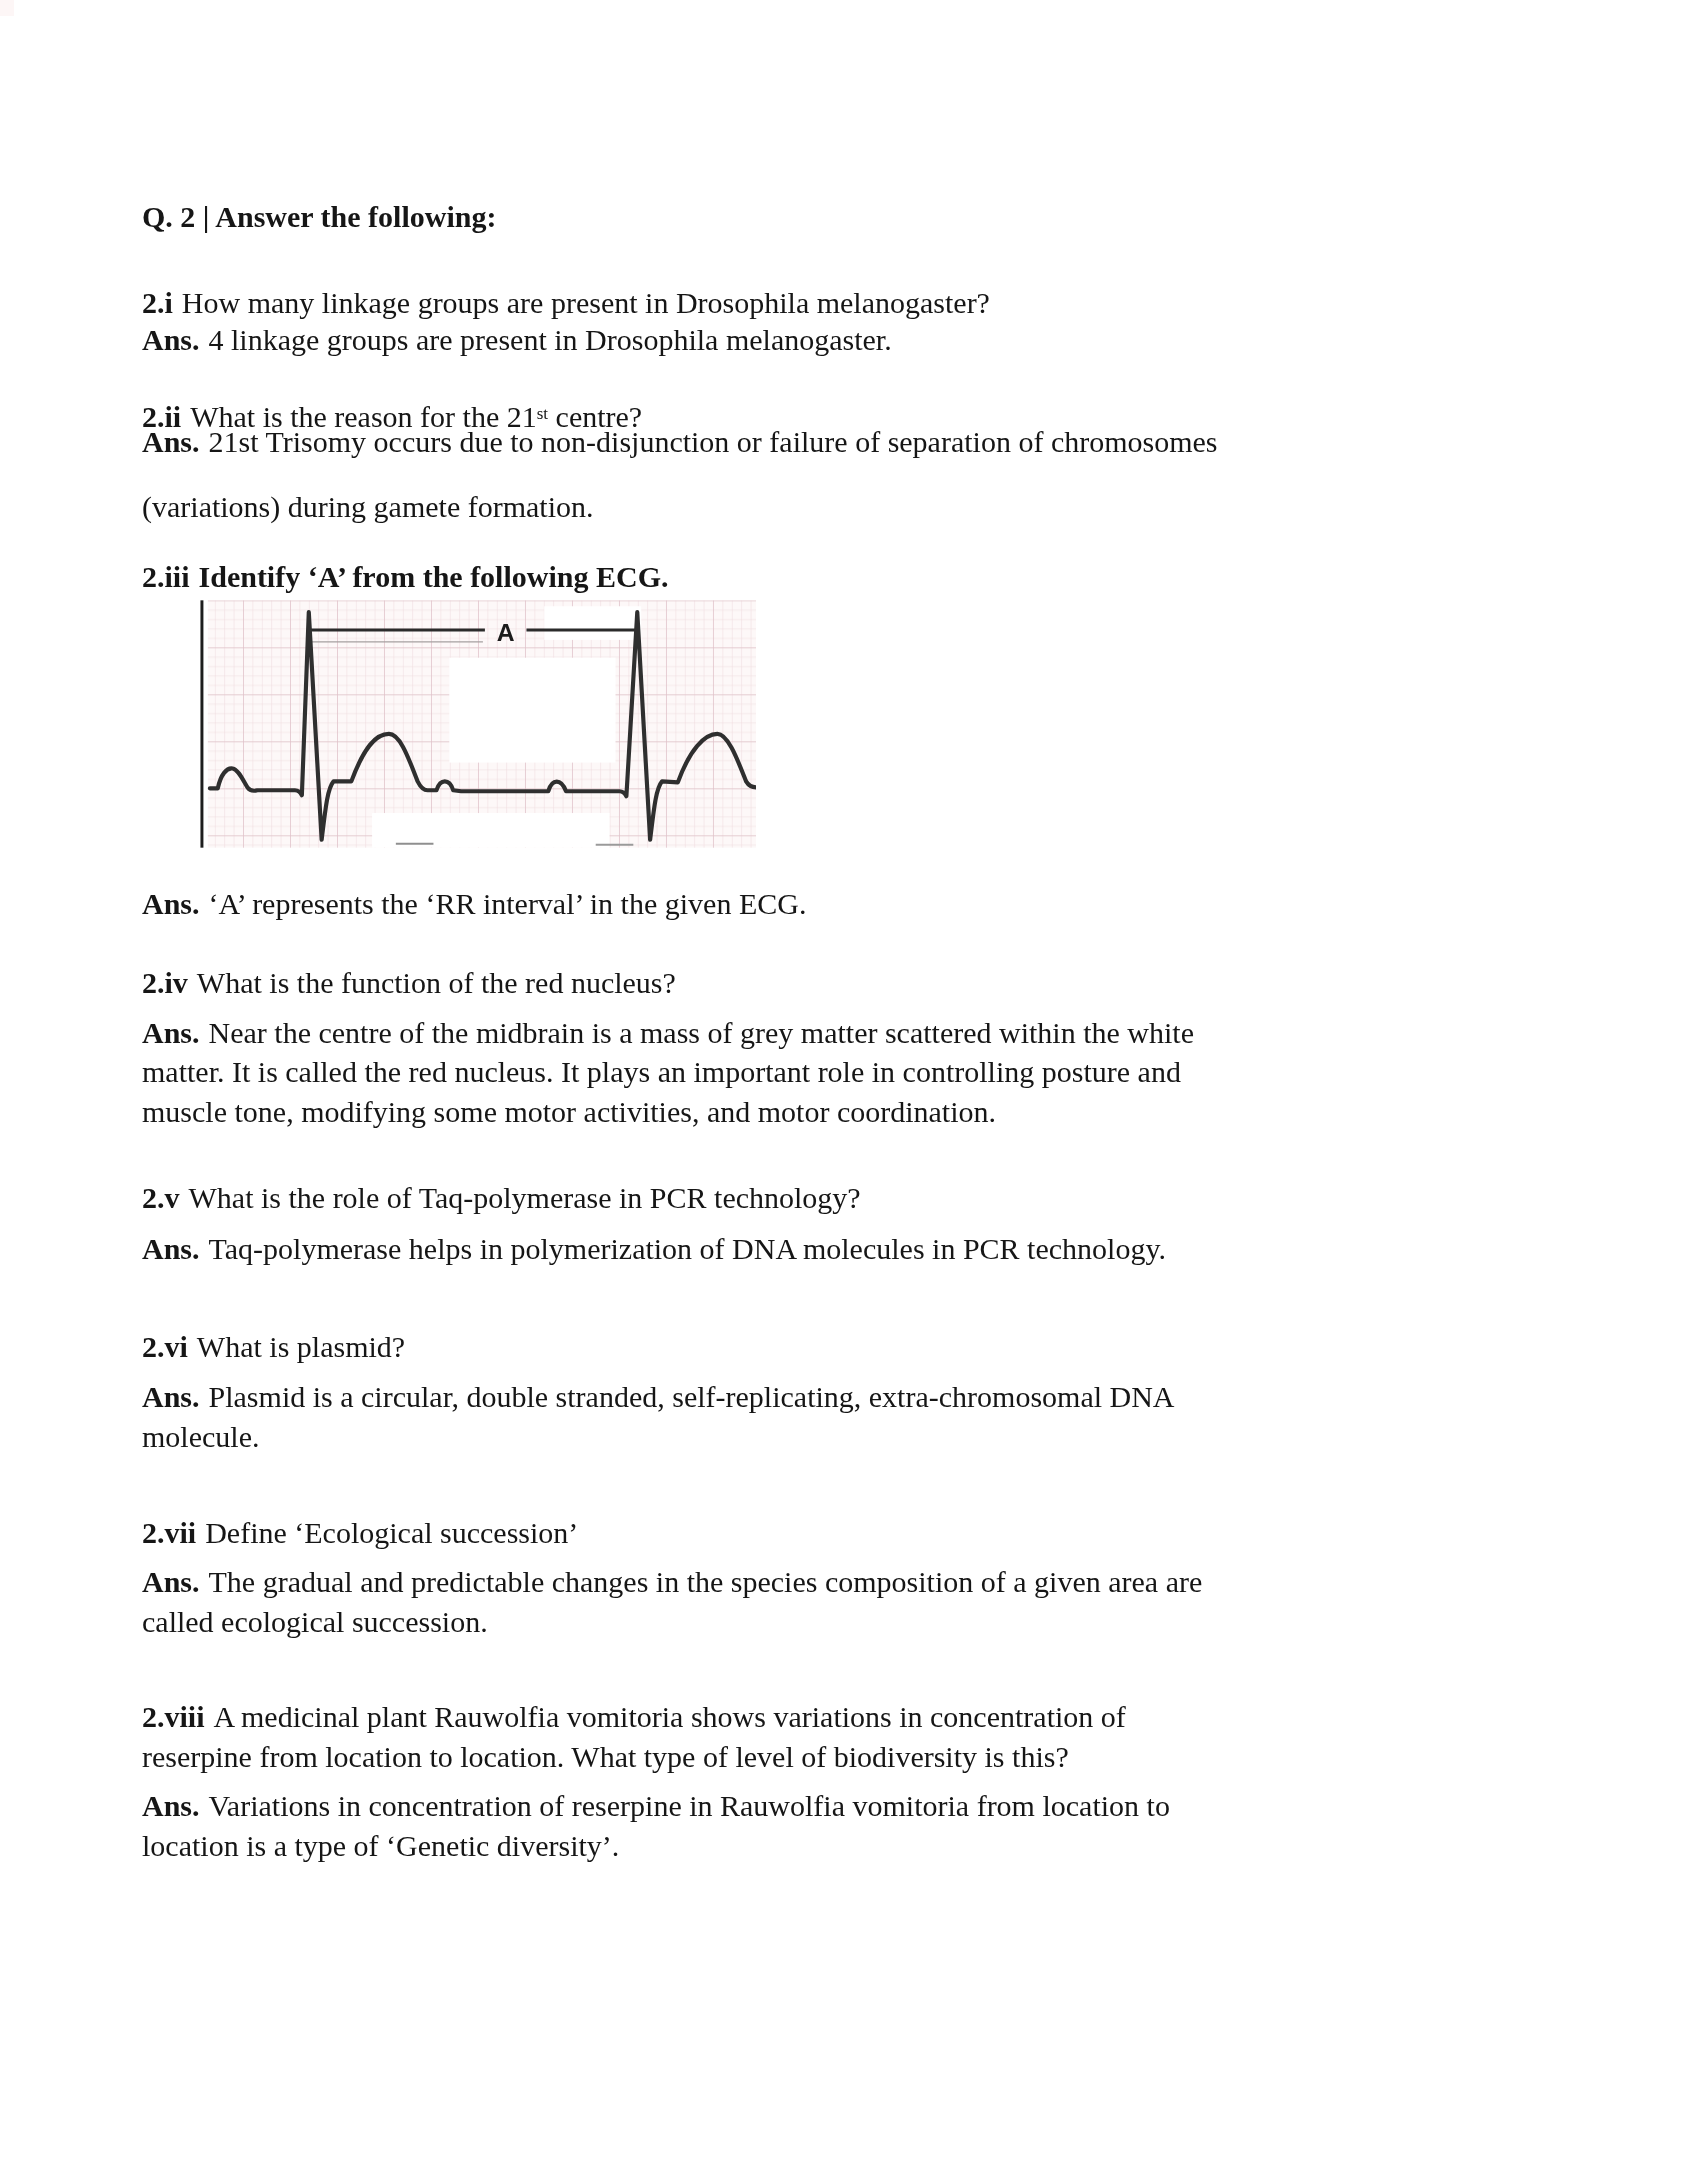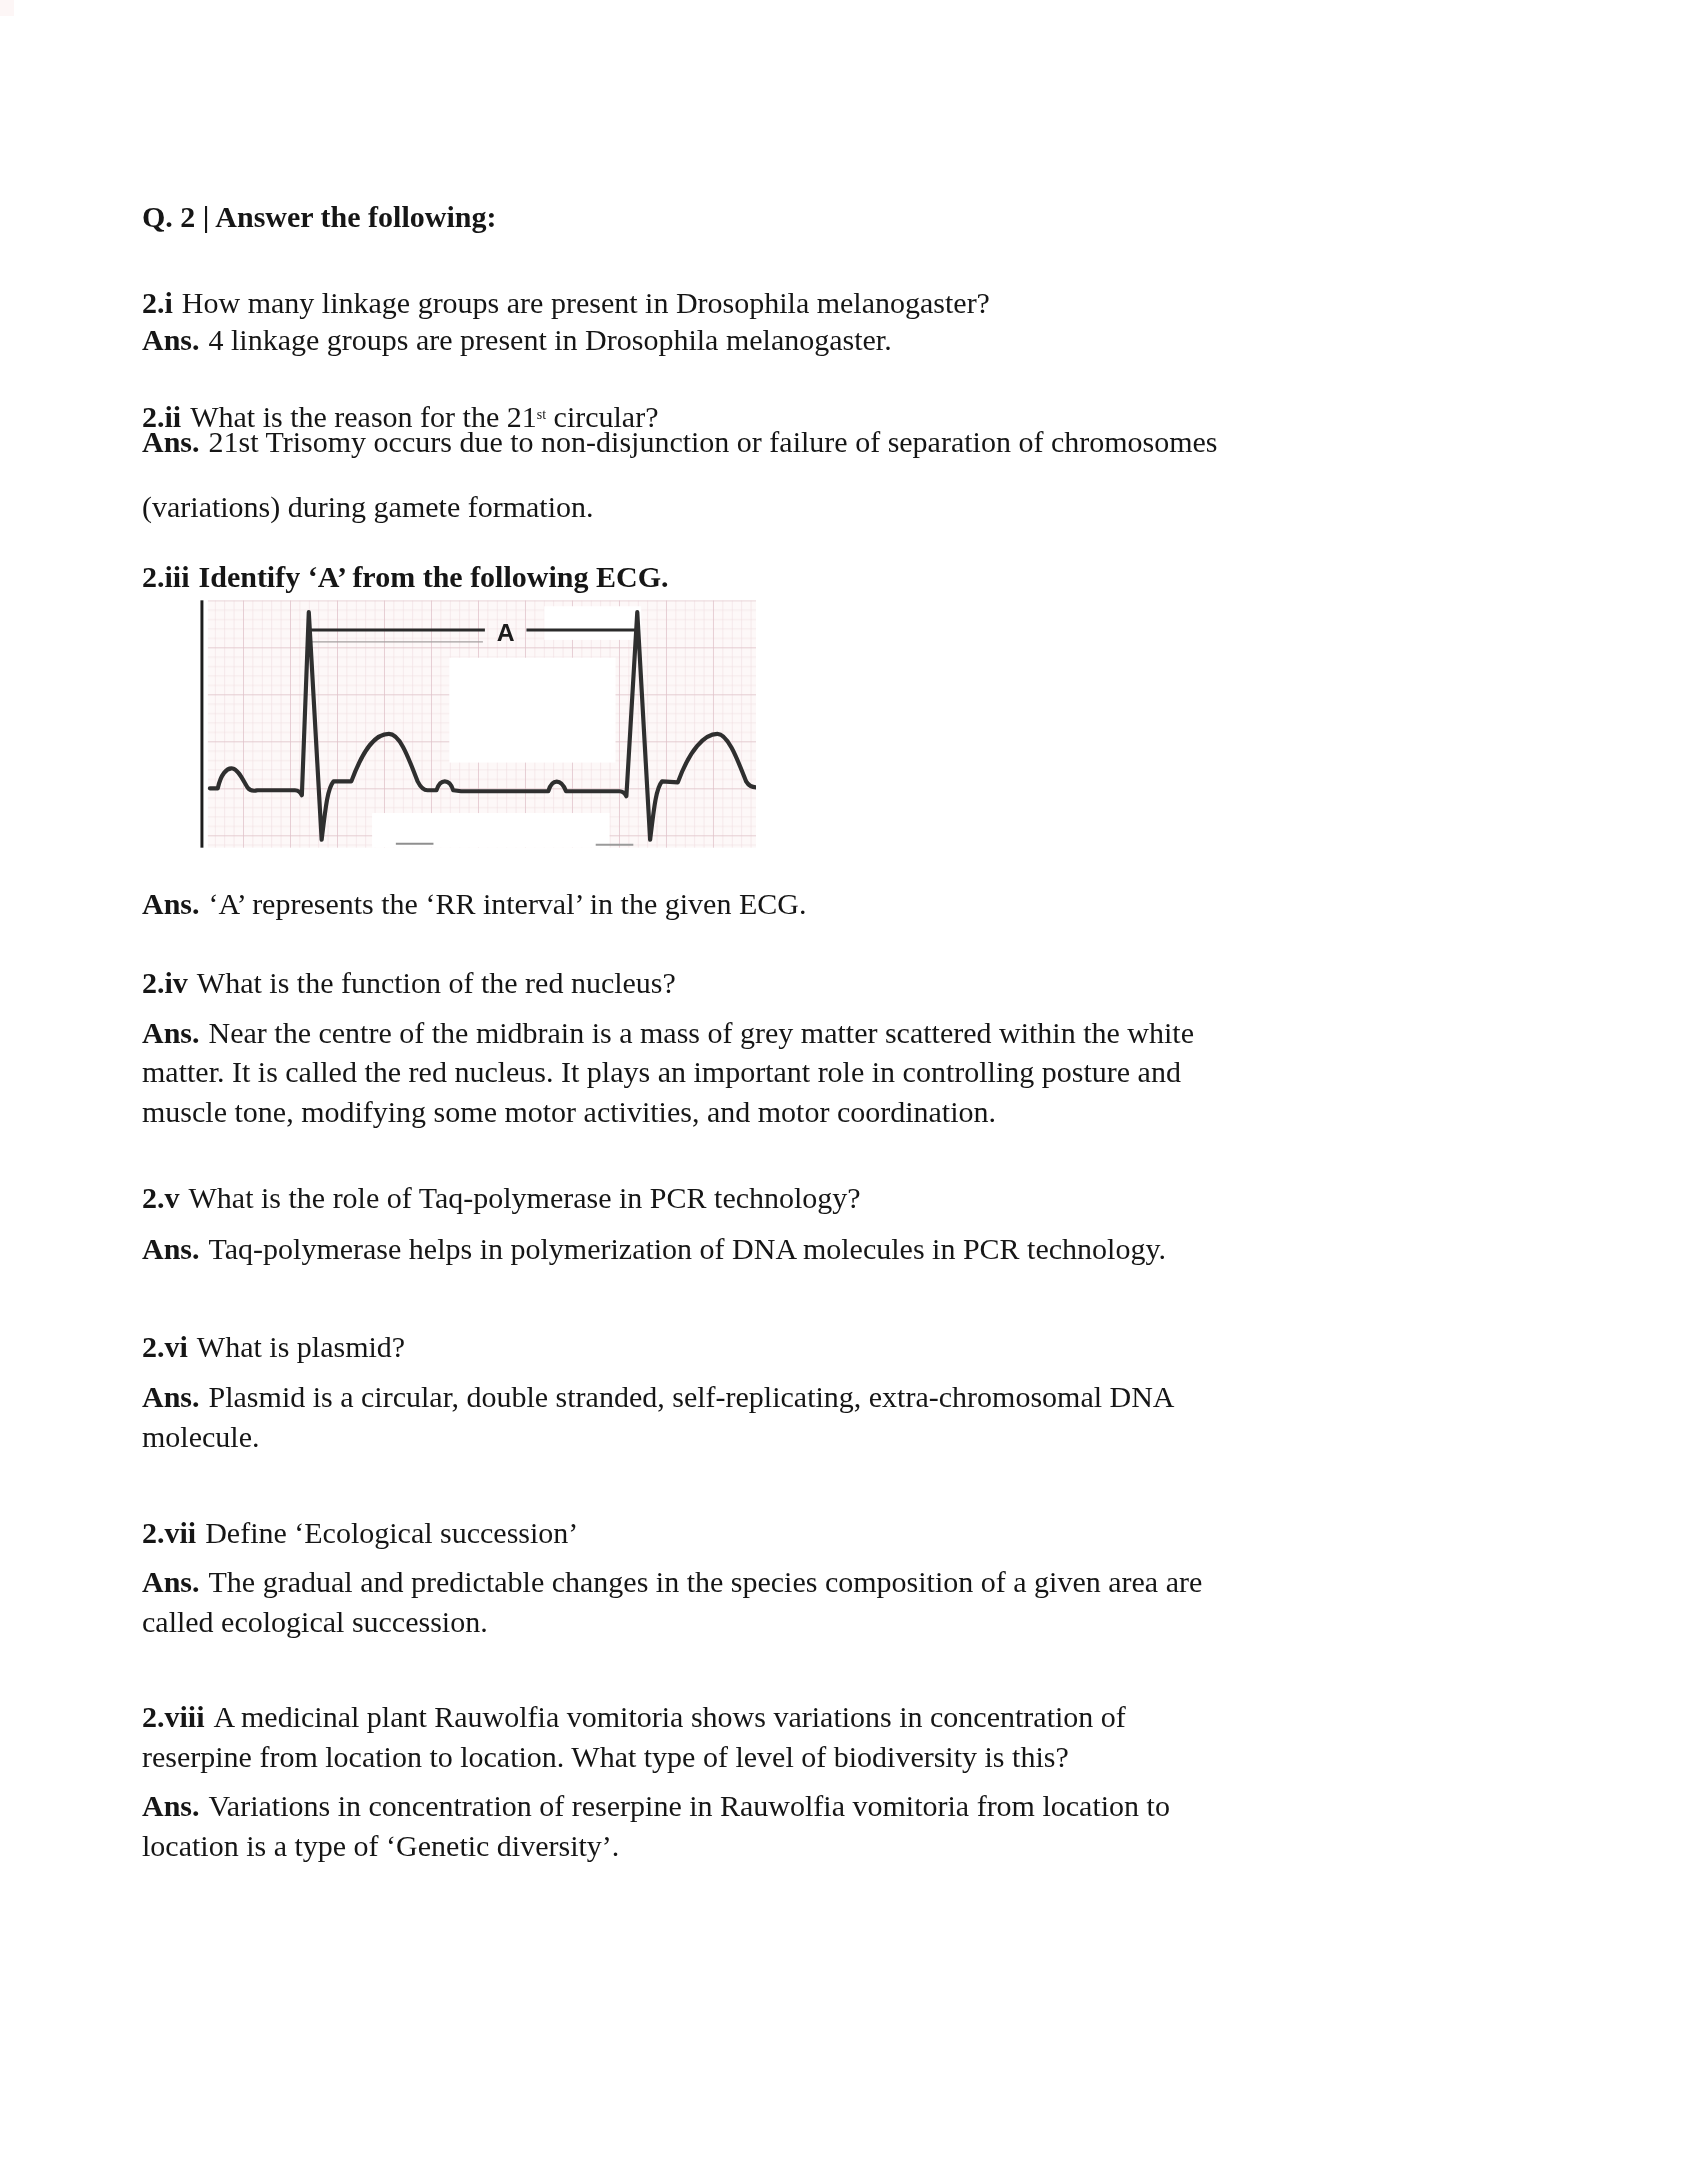--- a/index.html
+++ b/index.html
@@ -17,39 +17,39 @@
   }
   .ln{
     position:absolute;left:142px;
     font-size:30px;line-height:40px;
     white-space:pre;
     color:#161616;
   }
   .b{font-weight:bold;}
   .lbl{font-weight:bold;margin-right:9px;}
   .q-bold{font-weight:bold;}
-  sup.sp{font-size:14px;vertical-align:8px;line-height:0;margin-top:16px;}
+  sup.sp{font-size:17px;vertical-align:8px;line-height:0;margin-top:16px;}
   .ecg-wrap{
     position:absolute;left:196px;top:600px;width:560px;height:248px;
   }
   .ecg-wrap svg{display:block;width:560px;height:248px;}
 </style>
 </head>
 <body>
 
 <div class="page">
 
   <div class="corner-mark"></div>
 
   <div class="ln b" style="top:197px"><span>Q. 2 | Answer the following:</span></div>
 
   <div class="ln" style="top:283px"><span class="lbl">2.i</span><span>How many linkage groups are present in Drosophila melanogaster?</span></div>
   <div class="ln" style="top:320px"><span class="lbl">Ans.</span><span>4 linkage groups are present in Drosophila melanogaster.</span></div>
 
-  <div class="ln" style="top:397px"><span class="lbl">2.ii</span><span>What is the reason for the 21</span><sup class="sp">st</sup><span> circular?</span></div>
+  <div class="ln" style="top:397px"><span class="lbl">2.ii</span><span>What is the reason for the 21</span><sup class="sp">st</sup><span> centre?</span></div>
   <div class="ln" style="top:422px"><span class="lbl">Ans.</span><span>21st Trisomy occurs due to non-disjunction or failure of separation of chromosomes</span></div>
   <div class="ln" style="top:487px"><span>(variations) during gamete formation.</span></div>
 
   <div class="ln" style="top:557px"><span class="lbl">2.iii</span><span class="q-bold">Identify ‘A’ from the following ECG.</span></div>
 
   <div class="ecg-wrap">
     <svg viewBox="0 0 566 250" xmlns="http://www.w3.org/2000/svg">
       <defs>
         <pattern id="gridSmall" width="9.5" height="9.5" patternUnits="userSpaceOnUse">
           <path d="M 9.5 0 L 0 0 0 9.5" fill="none" stroke-width="1" stroke="#eed9dc"></path>

